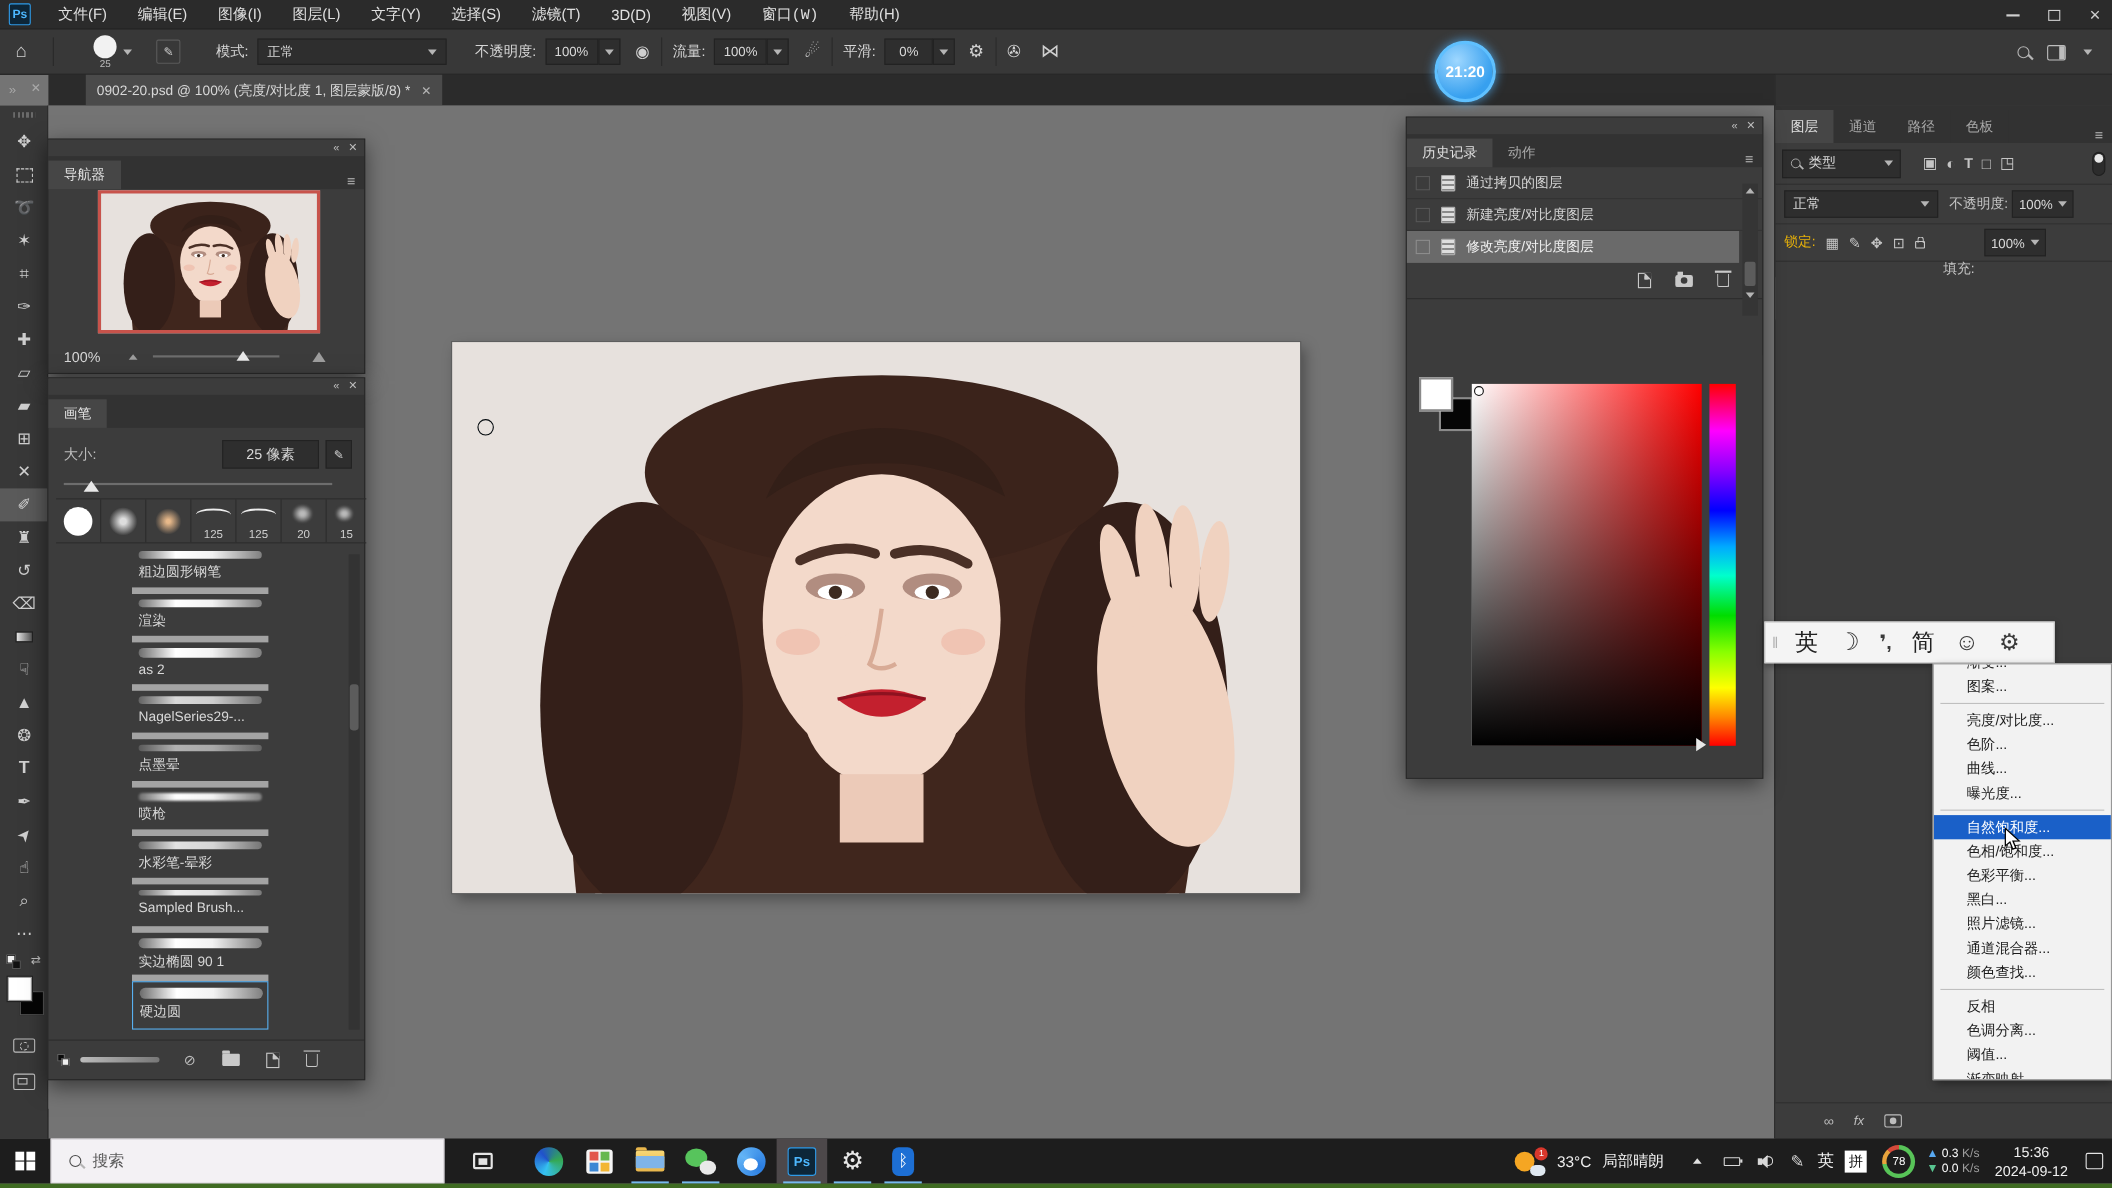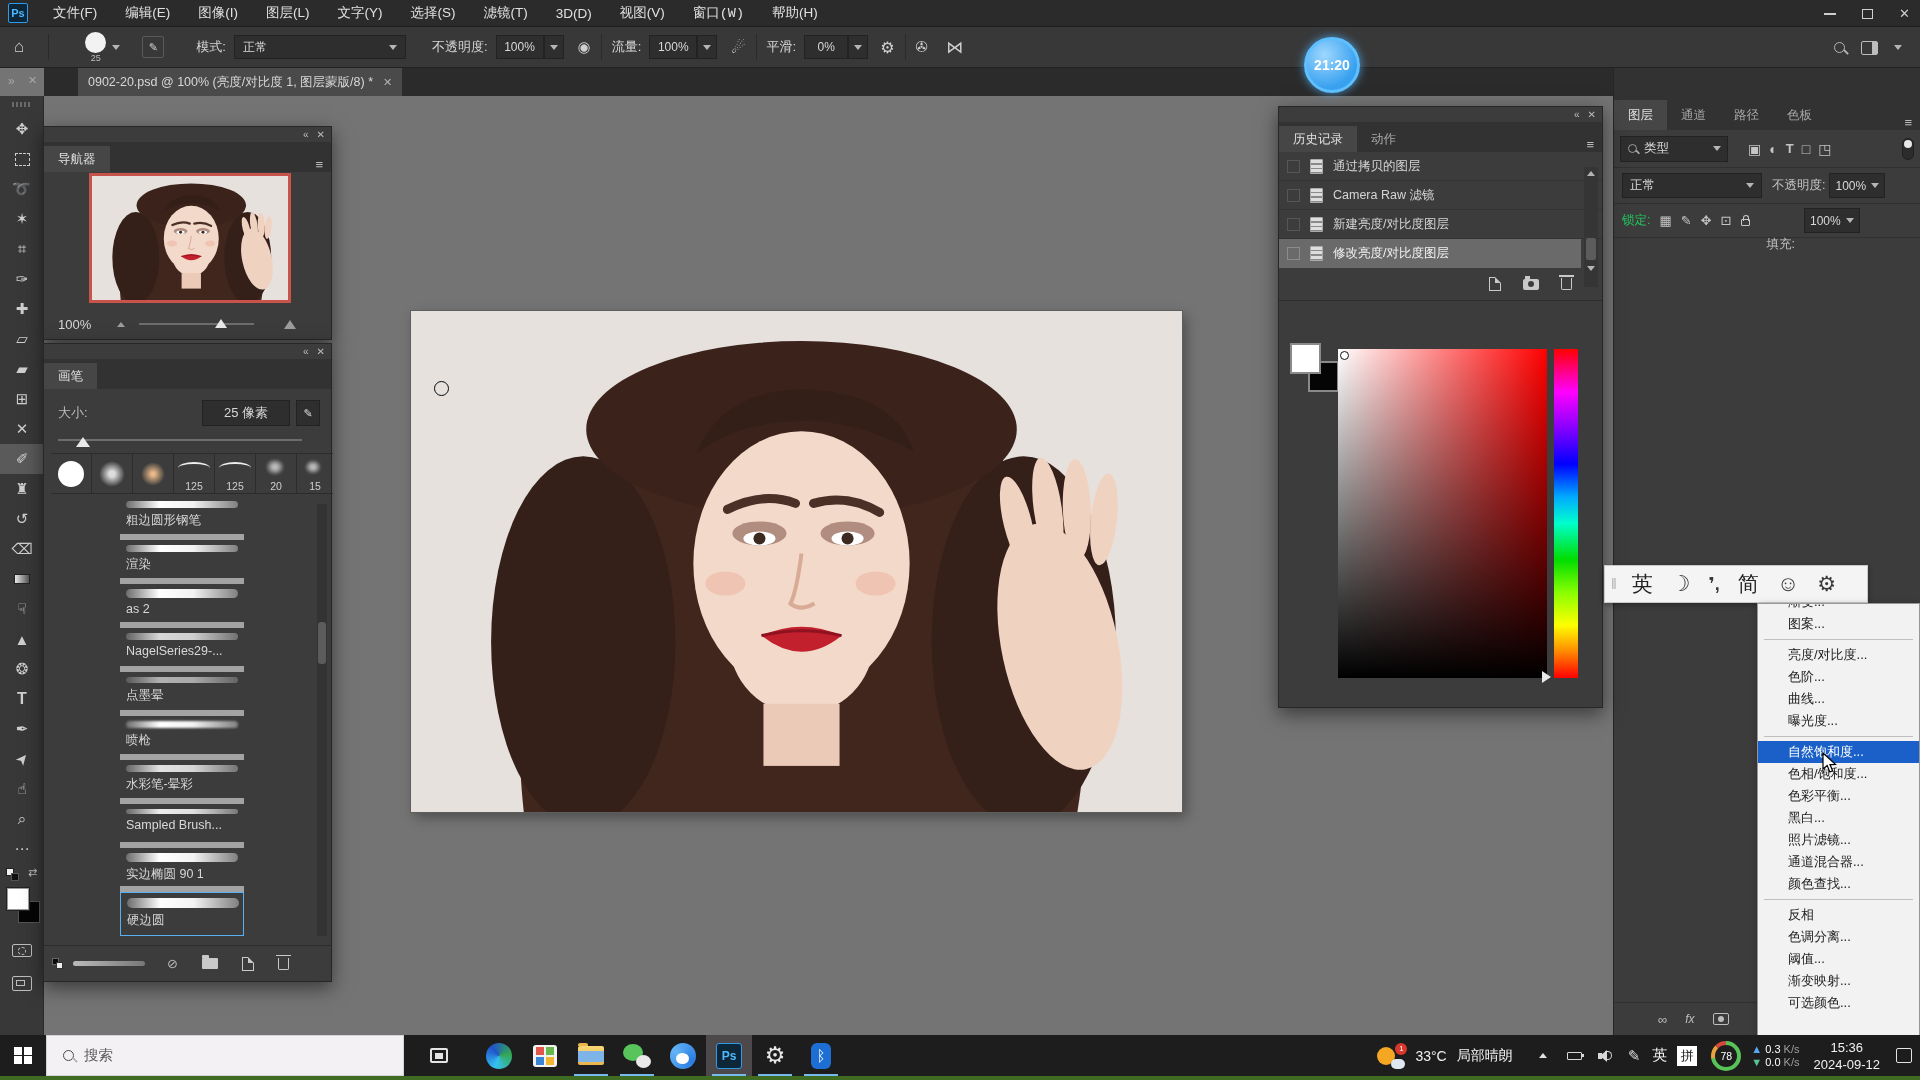--- a/index.html
+++ b/index.html
@@ -50,21 +50,21 @@
   .padlock{width:9px;height:7px;border:1.2px solid #c9c9c9;border-radius:1px;position:relative;margin-top:4px;}
   .padlock::before{content:'';position:absolute;top:-5px;left:1px;width:4px;height:5px;border:1.2px solid #c9c9c9;border-bottom:none;border-radius:3px 3px 0 0;}
   .toggle{width:12px;height:22px;background:#2c2c2c;border:1px solid #1f1f1f;border-radius:6px;position:relative;}
   .toggle::before{content:'';position:absolute;top:1px;left:1px;width:8px;height:8px;border-radius:50%;background:#e8e8e8;}
   .lrow{position:absolute;left:1614px;width:306px;height:39px;display:flex;align-items:center;border-bottom:1px solid #333;}
   .lthumb{width:32px;height:24px;border:1px solid #1c1c1c;background:#888;overflow:hidden;flex:0 0 auto;}
   .stk{height:7px;width:112px;border-radius:5px;background:linear-gradient(90deg,rgba(255,255,255,.25),#fff 30%,#f2f2f2 60%,rgba(255,255,255,.35));filter:blur(.4px);}
   .bpitem{position:absolute;left:76px;width:124px;height:44px;border-bottom:6px solid #a3a3a3;padding:5px 6px 0 6px;}
   .bpitem .nm{display:block;margin-top:4px;color:#d8d8d8;font-size:12.5px;white-space:nowrap;overflow:hidden;}
   
-  .cmenu{left:1757px;top:603px;width:163px;height:478px;background:#f2f2f2;border:1px solid #979797;box-shadow:2px 3px 8px rgba(0,0,0,.4);overflow:hidden;z-index:8;}
+  .cmenu{left:1757px;top:603px;width:163px;height:379px;background:#f2f2f2;border:1px solid #979797;box-shadow:2px 3px 8px rgba(0,0,0,.4);overflow:hidden;z-index:8;}
   .mi{height:22px;line-height:22px;padding-left:30px;color:#1c1c1c;font-size:13px;white-space:nowrap;}
   .mi.hl{background:#1a60c8;color:#fff;}
   .msep{height:1px;background:#bfbfbf;margin:4px 6px;}
   
   .taskbar{left:0;top:1035px;width:1920px;height:41px;background:#1d1d1d;display:flex;align-items:center;z-index:9;}
   .tb-ico{width:46px;height:41px;display:flex;align-items:center;justify-content:center;position:relative;}
   .openline{position:absolute;bottom:0;left:6px;right:6px;height:2.5px;background:#76b9ed;}
   .winlogo{display:grid;grid-template-columns:8px 8px;grid-template-rows:8px 8px;gap:1.5px;}
   .winlogo div{background:#fff;}
   .circ{border-radius:50%;}
@@ -455,25 +455,20 @@
     </div>
 
     <div class="r" style="height:29px;border-bottom:1px solid #333;padding-left:8px;gap:10px;">
       <div class="chk"></div>
         <div class="hdoc"></div>
       <span style="font-size:12.5px;">通过拷贝的图层</span>
     </div>
     <div class="r" style="height:29px;border-bottom:1px solid #333;padding-left:8px;gap:10px;">
       <div class="chk"></div>
         <div class="hdoc"></div>
-      <span style="font-size:12.5px;">Camera Raw 滤镜</span>
-    </div>
-    <div class="r" style="height:29px;border-bottom:1px solid #333;padding-left:8px;gap:10px;">
-      <div class="chk"></div>
-        <div class="hdoc"></div>
       <span style="font-size:12.5px;">新建亮度/对比度图层</span>
     </div>
     <div class="r" style="height:29px;background:#6a6a6a;padding-left:8px;gap:10px;width:302px;">
       <div class="chk" style="border-color:#8c8c8c;"></div>
         <div class="hdoc"></div>
       <span style="font-size:12.5px;color:#f2f2f2;">修改亮度/对比度图层</span>
     </div>
 
     <div class="ab" style="right:4px;top:60px;width:14px;height:120px;background:#353535;">
       <div class="caretup" style="margin:4px auto 0;"></div>
@@ -535,21 +530,21 @@
           <div class="caret"></div>
       </div>
       <span style="margin-left:10px;font-size:12.5px;color:#c5c5c5;">不透明度:</span>
       <div class="vbox r" style="width:56px;height:25px;margin-left:4px;justify-content:space-between;padding:0 5px;">
         <span style="font-size:12px;">100%</span>
           <div class="caret"></div>
       </div>
     </div>
 
     <div class="r" style="height:34px;padding:0 8px;gap:9px;border-bottom:1px solid #303030;">
-      <span style="font-size:12.5px;color:#22c55e;">锁定:</span>
+      <span style="font-size:12.5px;color:#eab308;">锁定:</span>
       <span style="font-size:13px;color:#c5c5c5;">▦</span>
       <span style="font-size:13px;color:#c5c5c5;">✎</span>
       <span style="font-size:13px;color:#c5c5c5;">✥</span>
       <span style="font-size:13px;color:#c5c5c5;">⊡</span>
       <div class="padlock"></div>
       <span style="margin-left:8px;font-size:12.5px;color:#c5c5c5;margin-top:48px;">填充:</span>
       <div class="vbox r" style="width:56px;height:25px;justify-content:space-between;padding:0 5px;">
         <span style="font-size:12px;">100%</span>
           <div class="caret"></div>
       </div>

